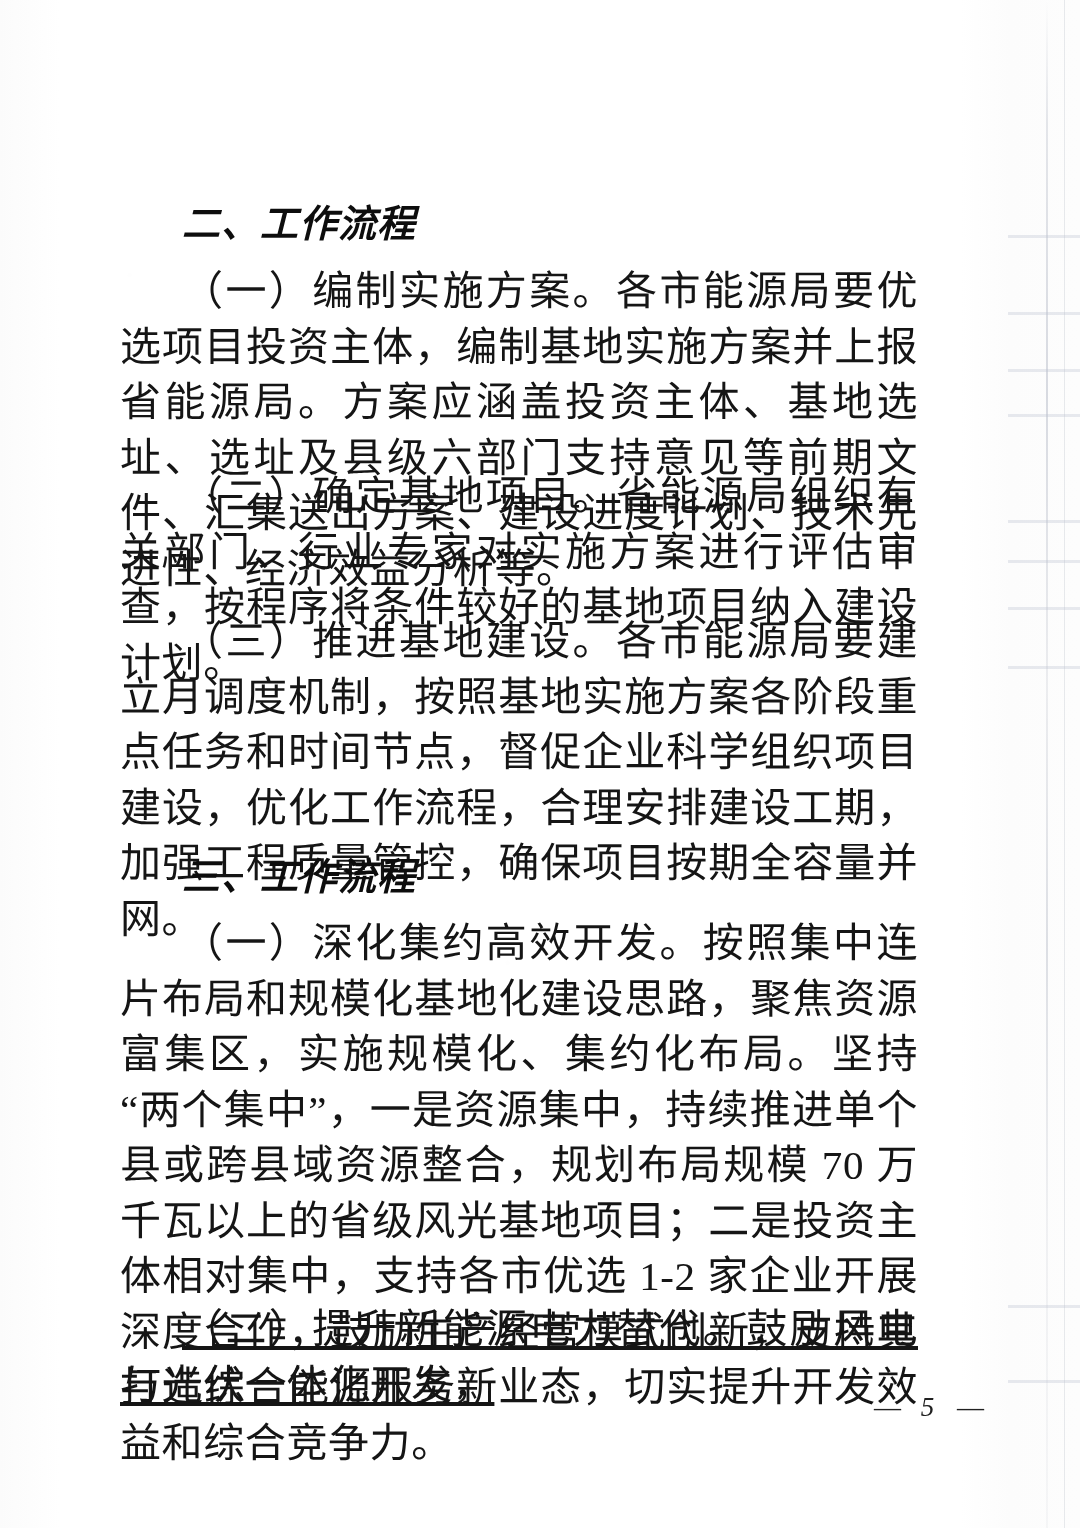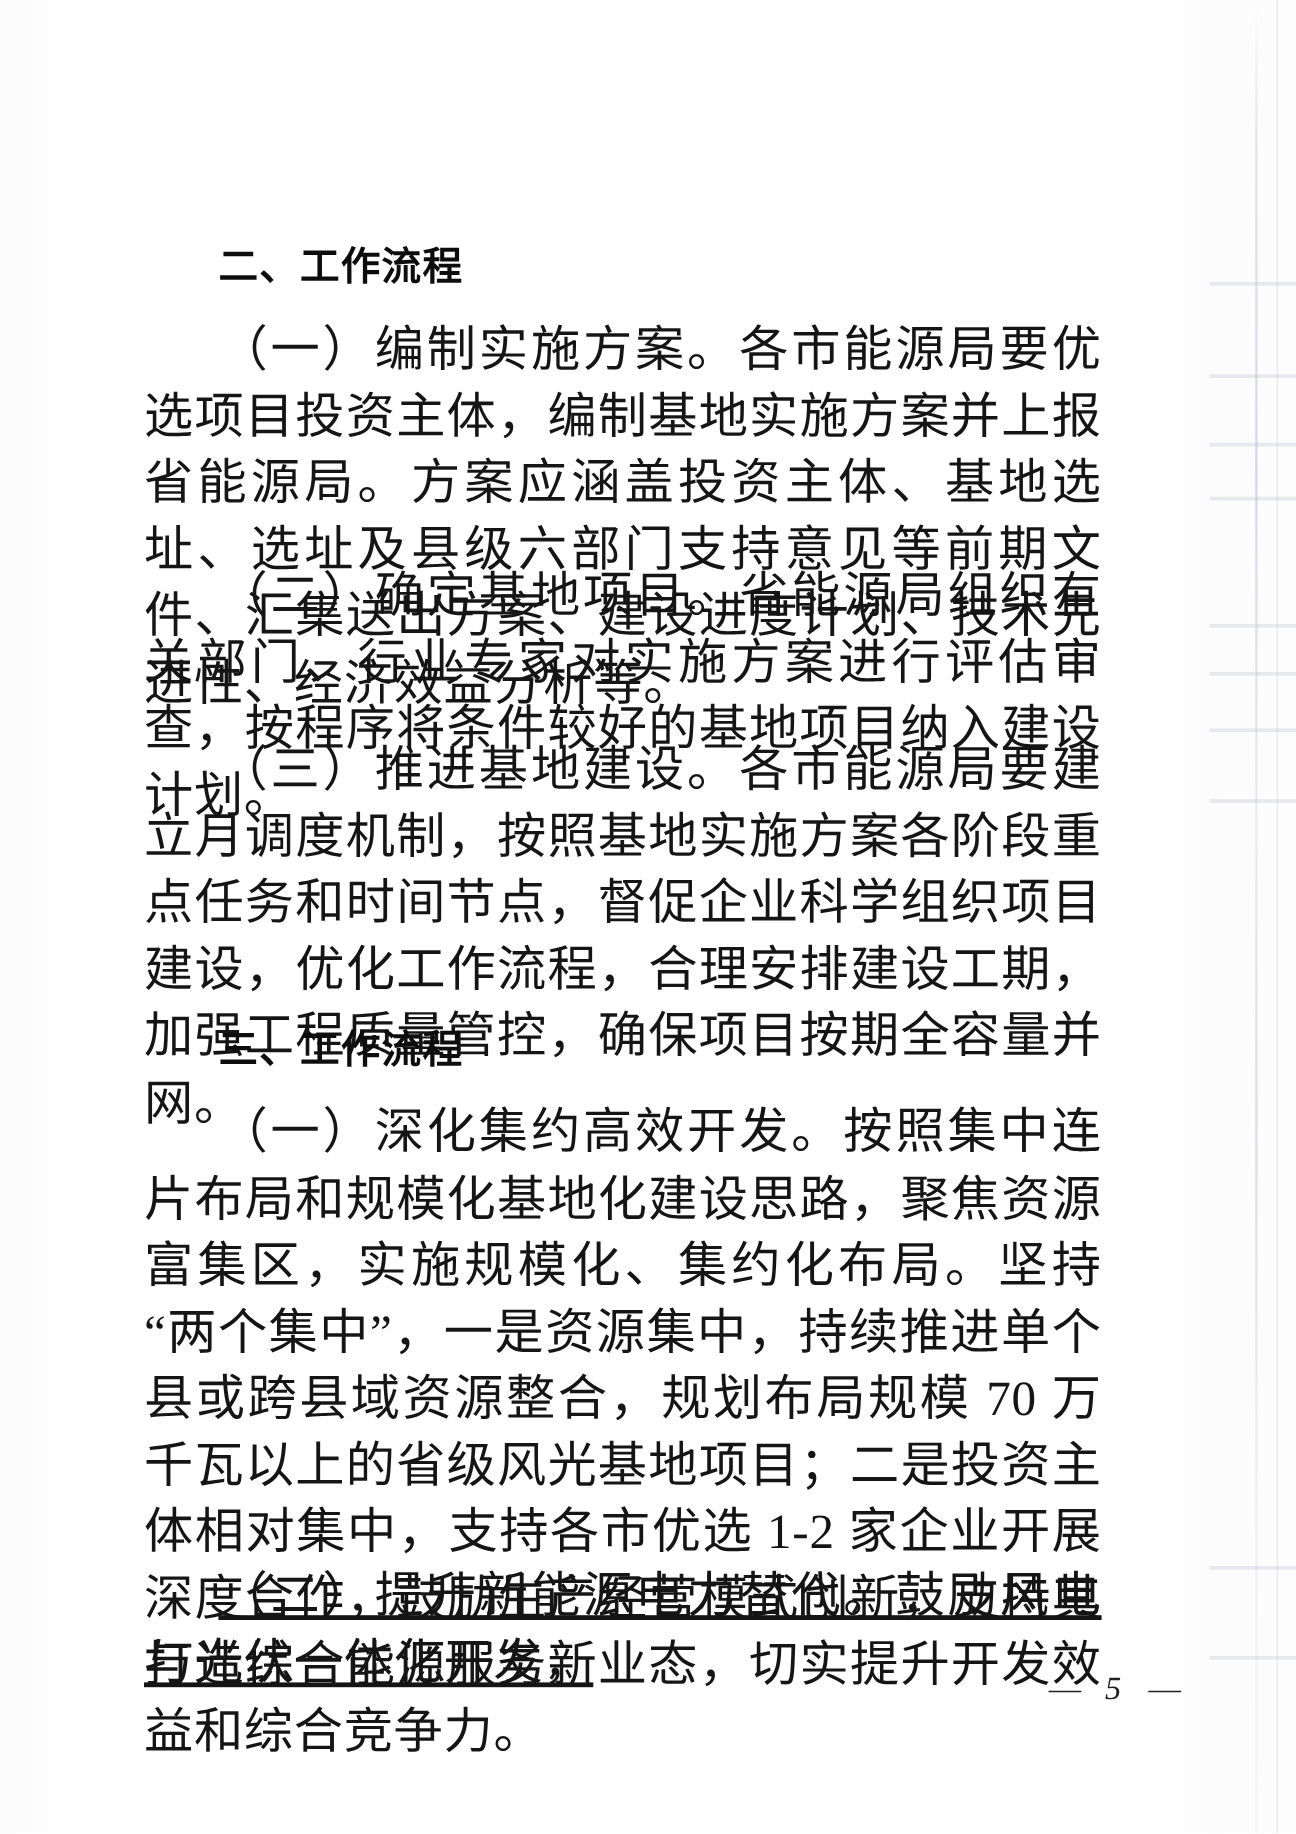--- a/index.html
+++ b/index.html
@@ -67,26 +67,27 @@
     position: absolute;
     left: 120px;
     top: 0;
     width: 798px;
   }
 
   
   .heading {
     font-family: "Liberation Sans", "DejaVu Sans", sans-serif;
     font-weight: 700;
-    font-size: 33px;
+    font-size: 38px;
     line-height: 1.0;
     letter-spacing: 1px;
     color: #0d0d0d;
     text-indent: 62px;
     margin: 0;
+    font-style: italic;
   }
 
   
   .para {
     font-size: 41px;
     line-height: 55.5px;
     letter-spacing: 0.6px;
     text-align: justify;
     text-justify: inter-ideograph;
     text-indent: 62px;

